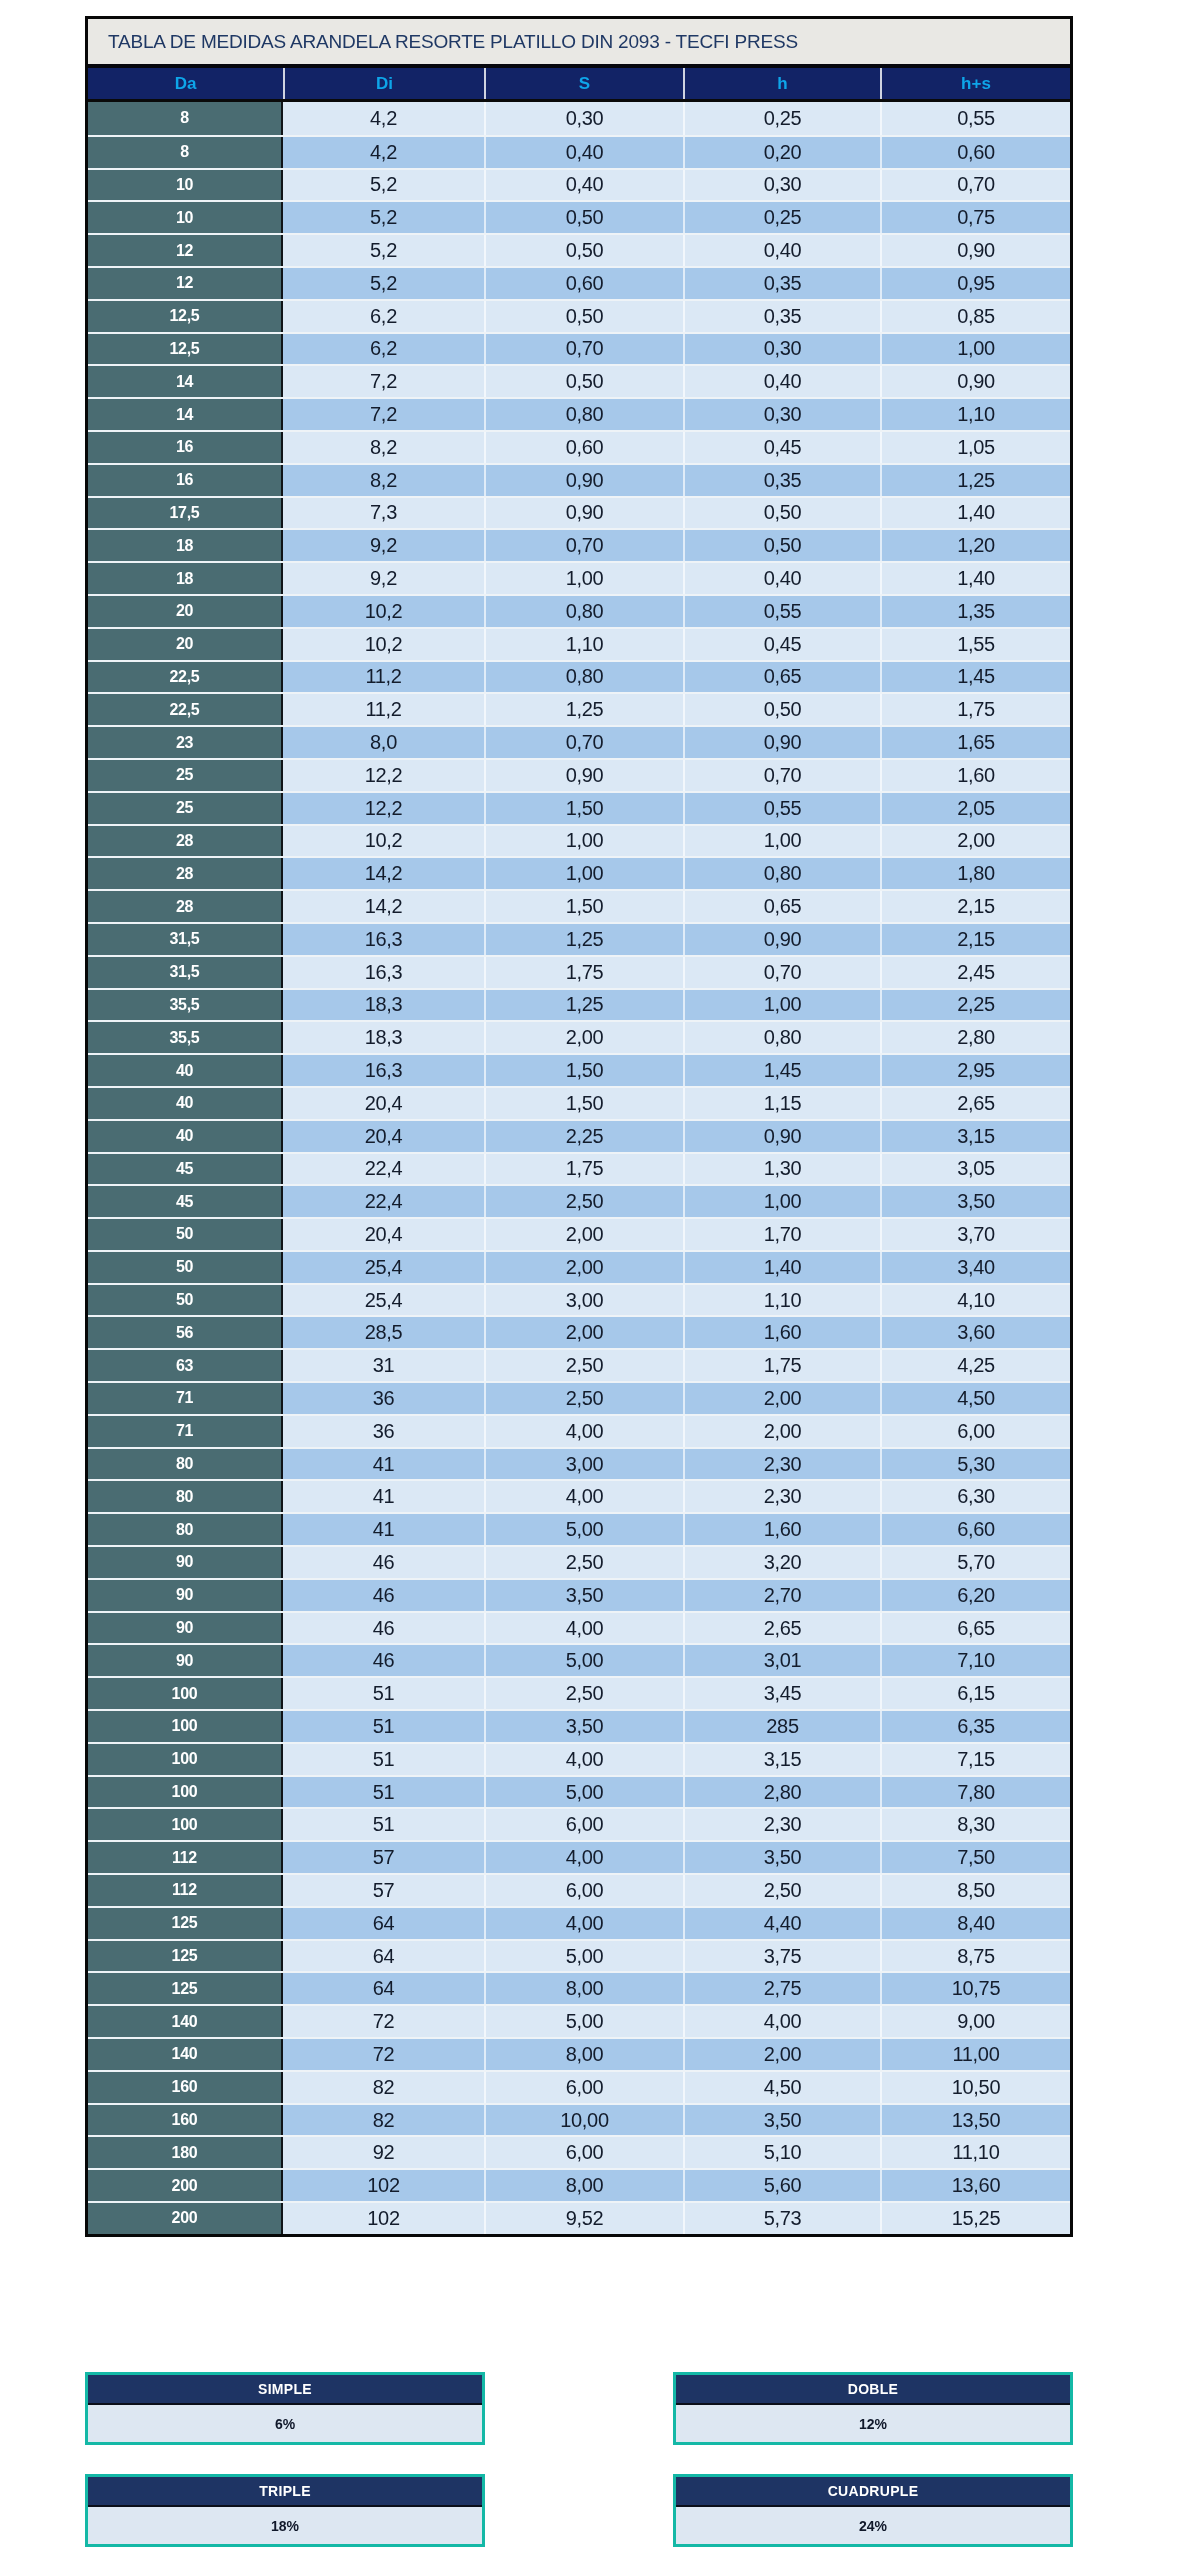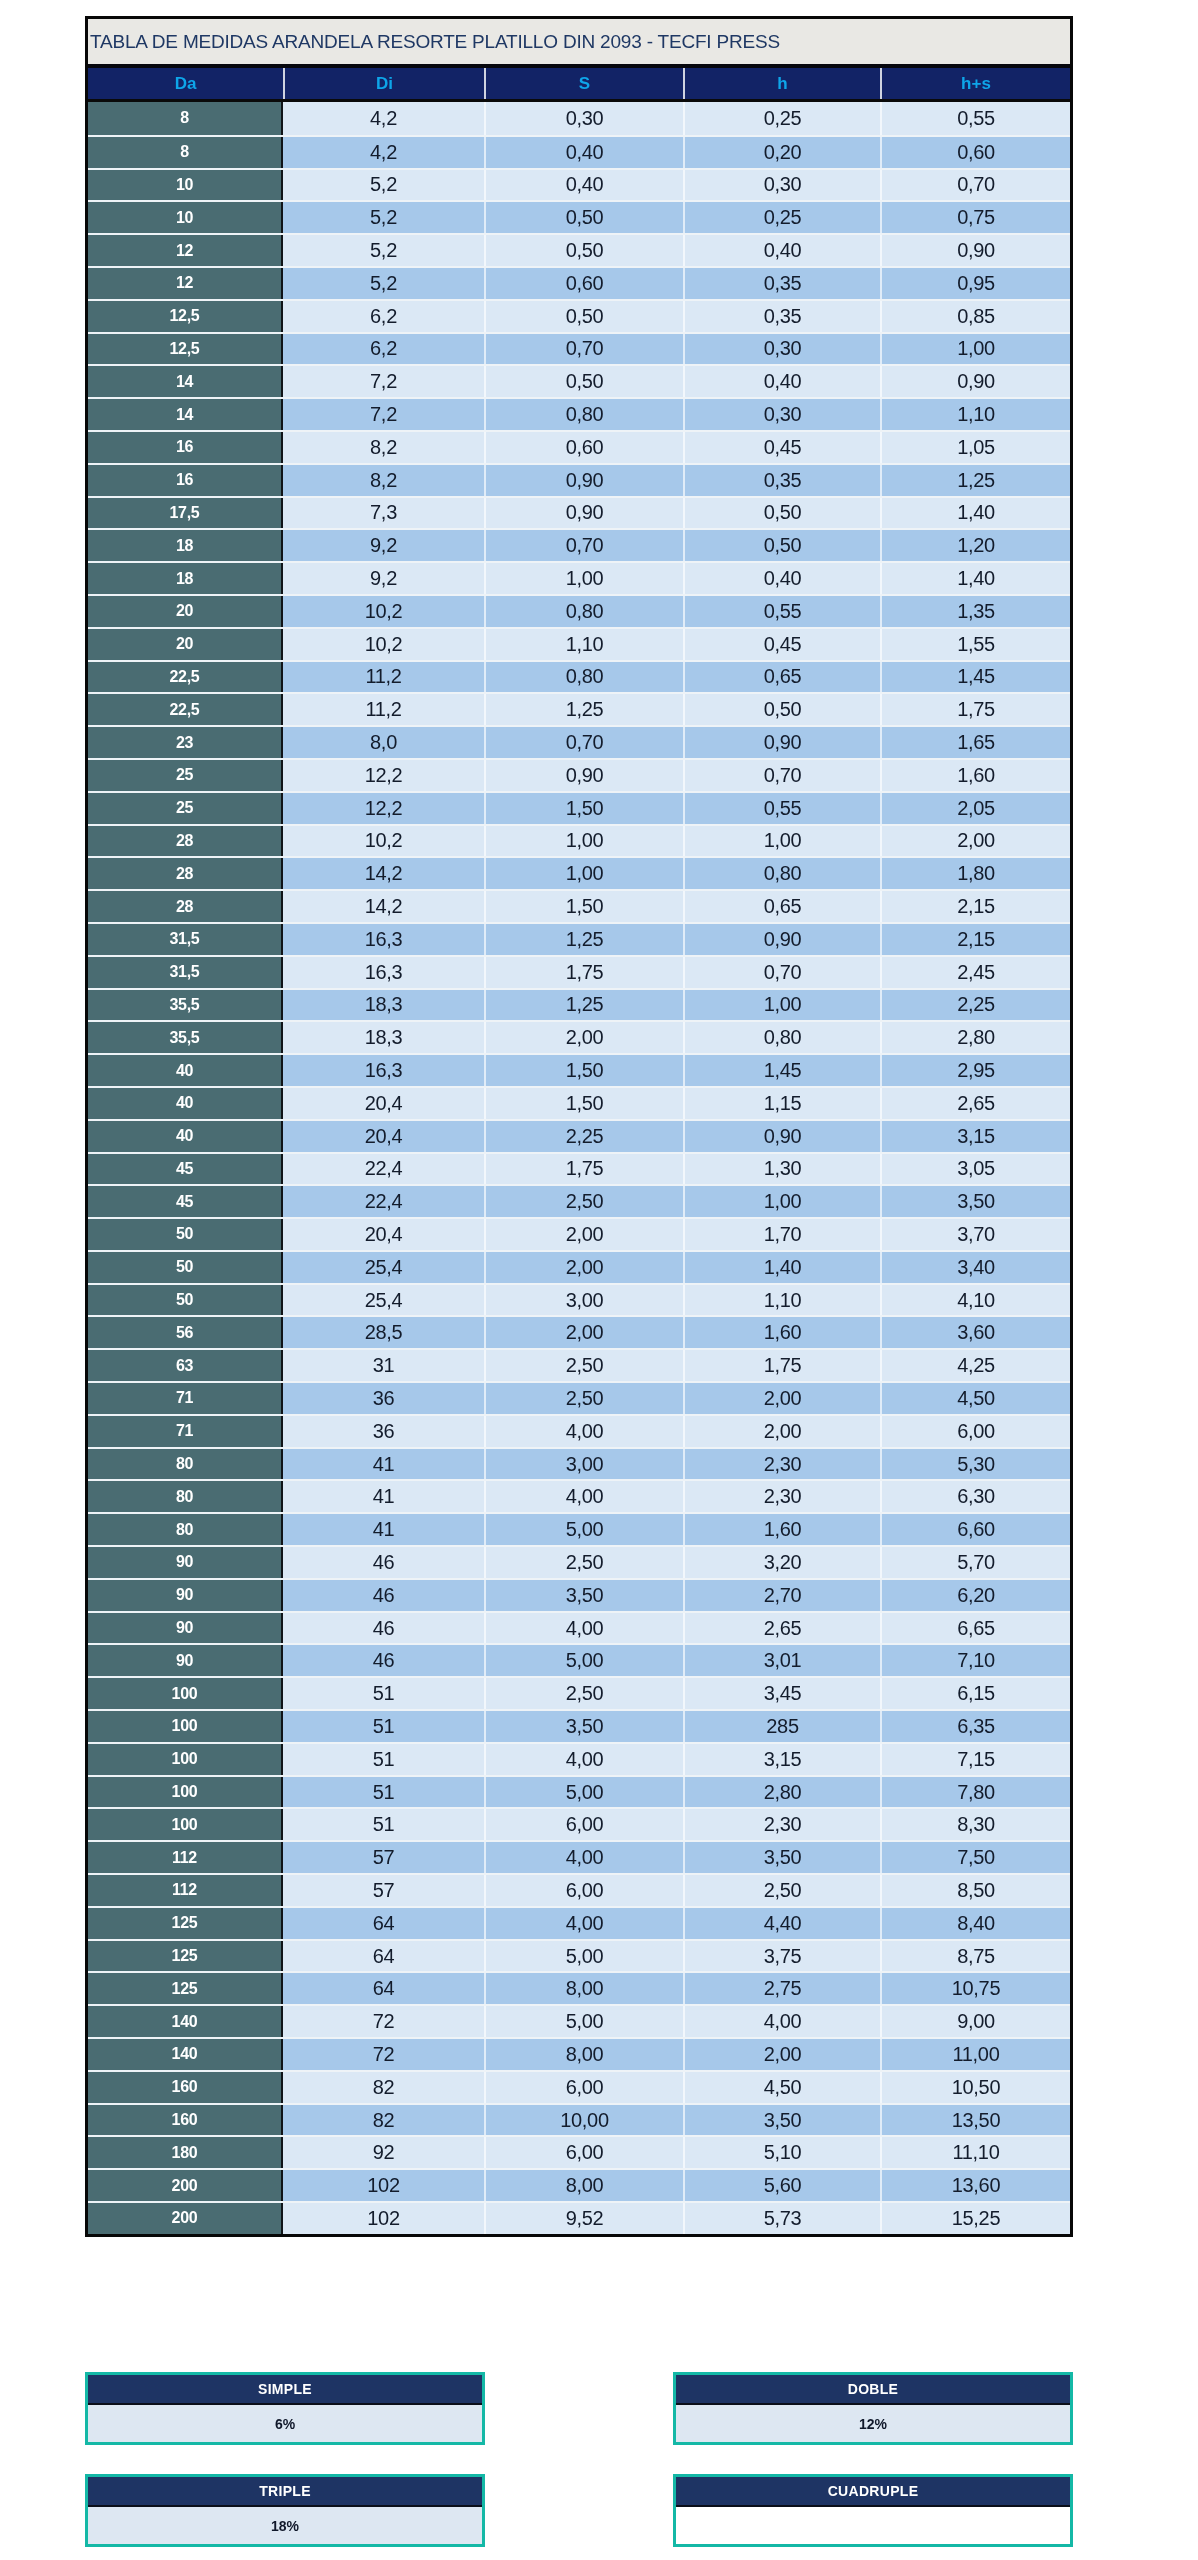--- a/index.html
+++ b/index.html
@@ -24,21 +24,21 @@
   .table-wrap{
     position:absolute;left:85px;top:16px;width:988px;
     border:3px solid var(--border-black);
     background:#fff;
   }
   .title-bar{
     height:49px;
     background:#e9e8e4;
     border-bottom:4px solid #06070d;
     display:flex;align-items:center;
-    padding-left:2px;
+    padding-left:20px;
     font-size:19px;
     color:var(--title-navy);
     font-weight:500;
     letter-spacing:-0.2px;
     white-space:nowrap;
   }
   .thead{
     display:grid;
     grid-template-columns:195px 201px 199px 197px 190px;
     height:34px;
@@ -577,14 +577,15 @@
     <div class="fbox">
       <div class="fbox-header">DOBLE</div>
       <div class="fbox-body">12%</div>
     </div>
     <div class="fbox">
       <div class="fbox-header">TRIPLE</div>
       <div class="fbox-body">18%</div>
     </div>
     <div class="fbox">
       <div class="fbox-header">CUADRUPLE</div>
+      <div class="fbox-body">24%</div>
     </div>
   </div>
 
 </body></html>

